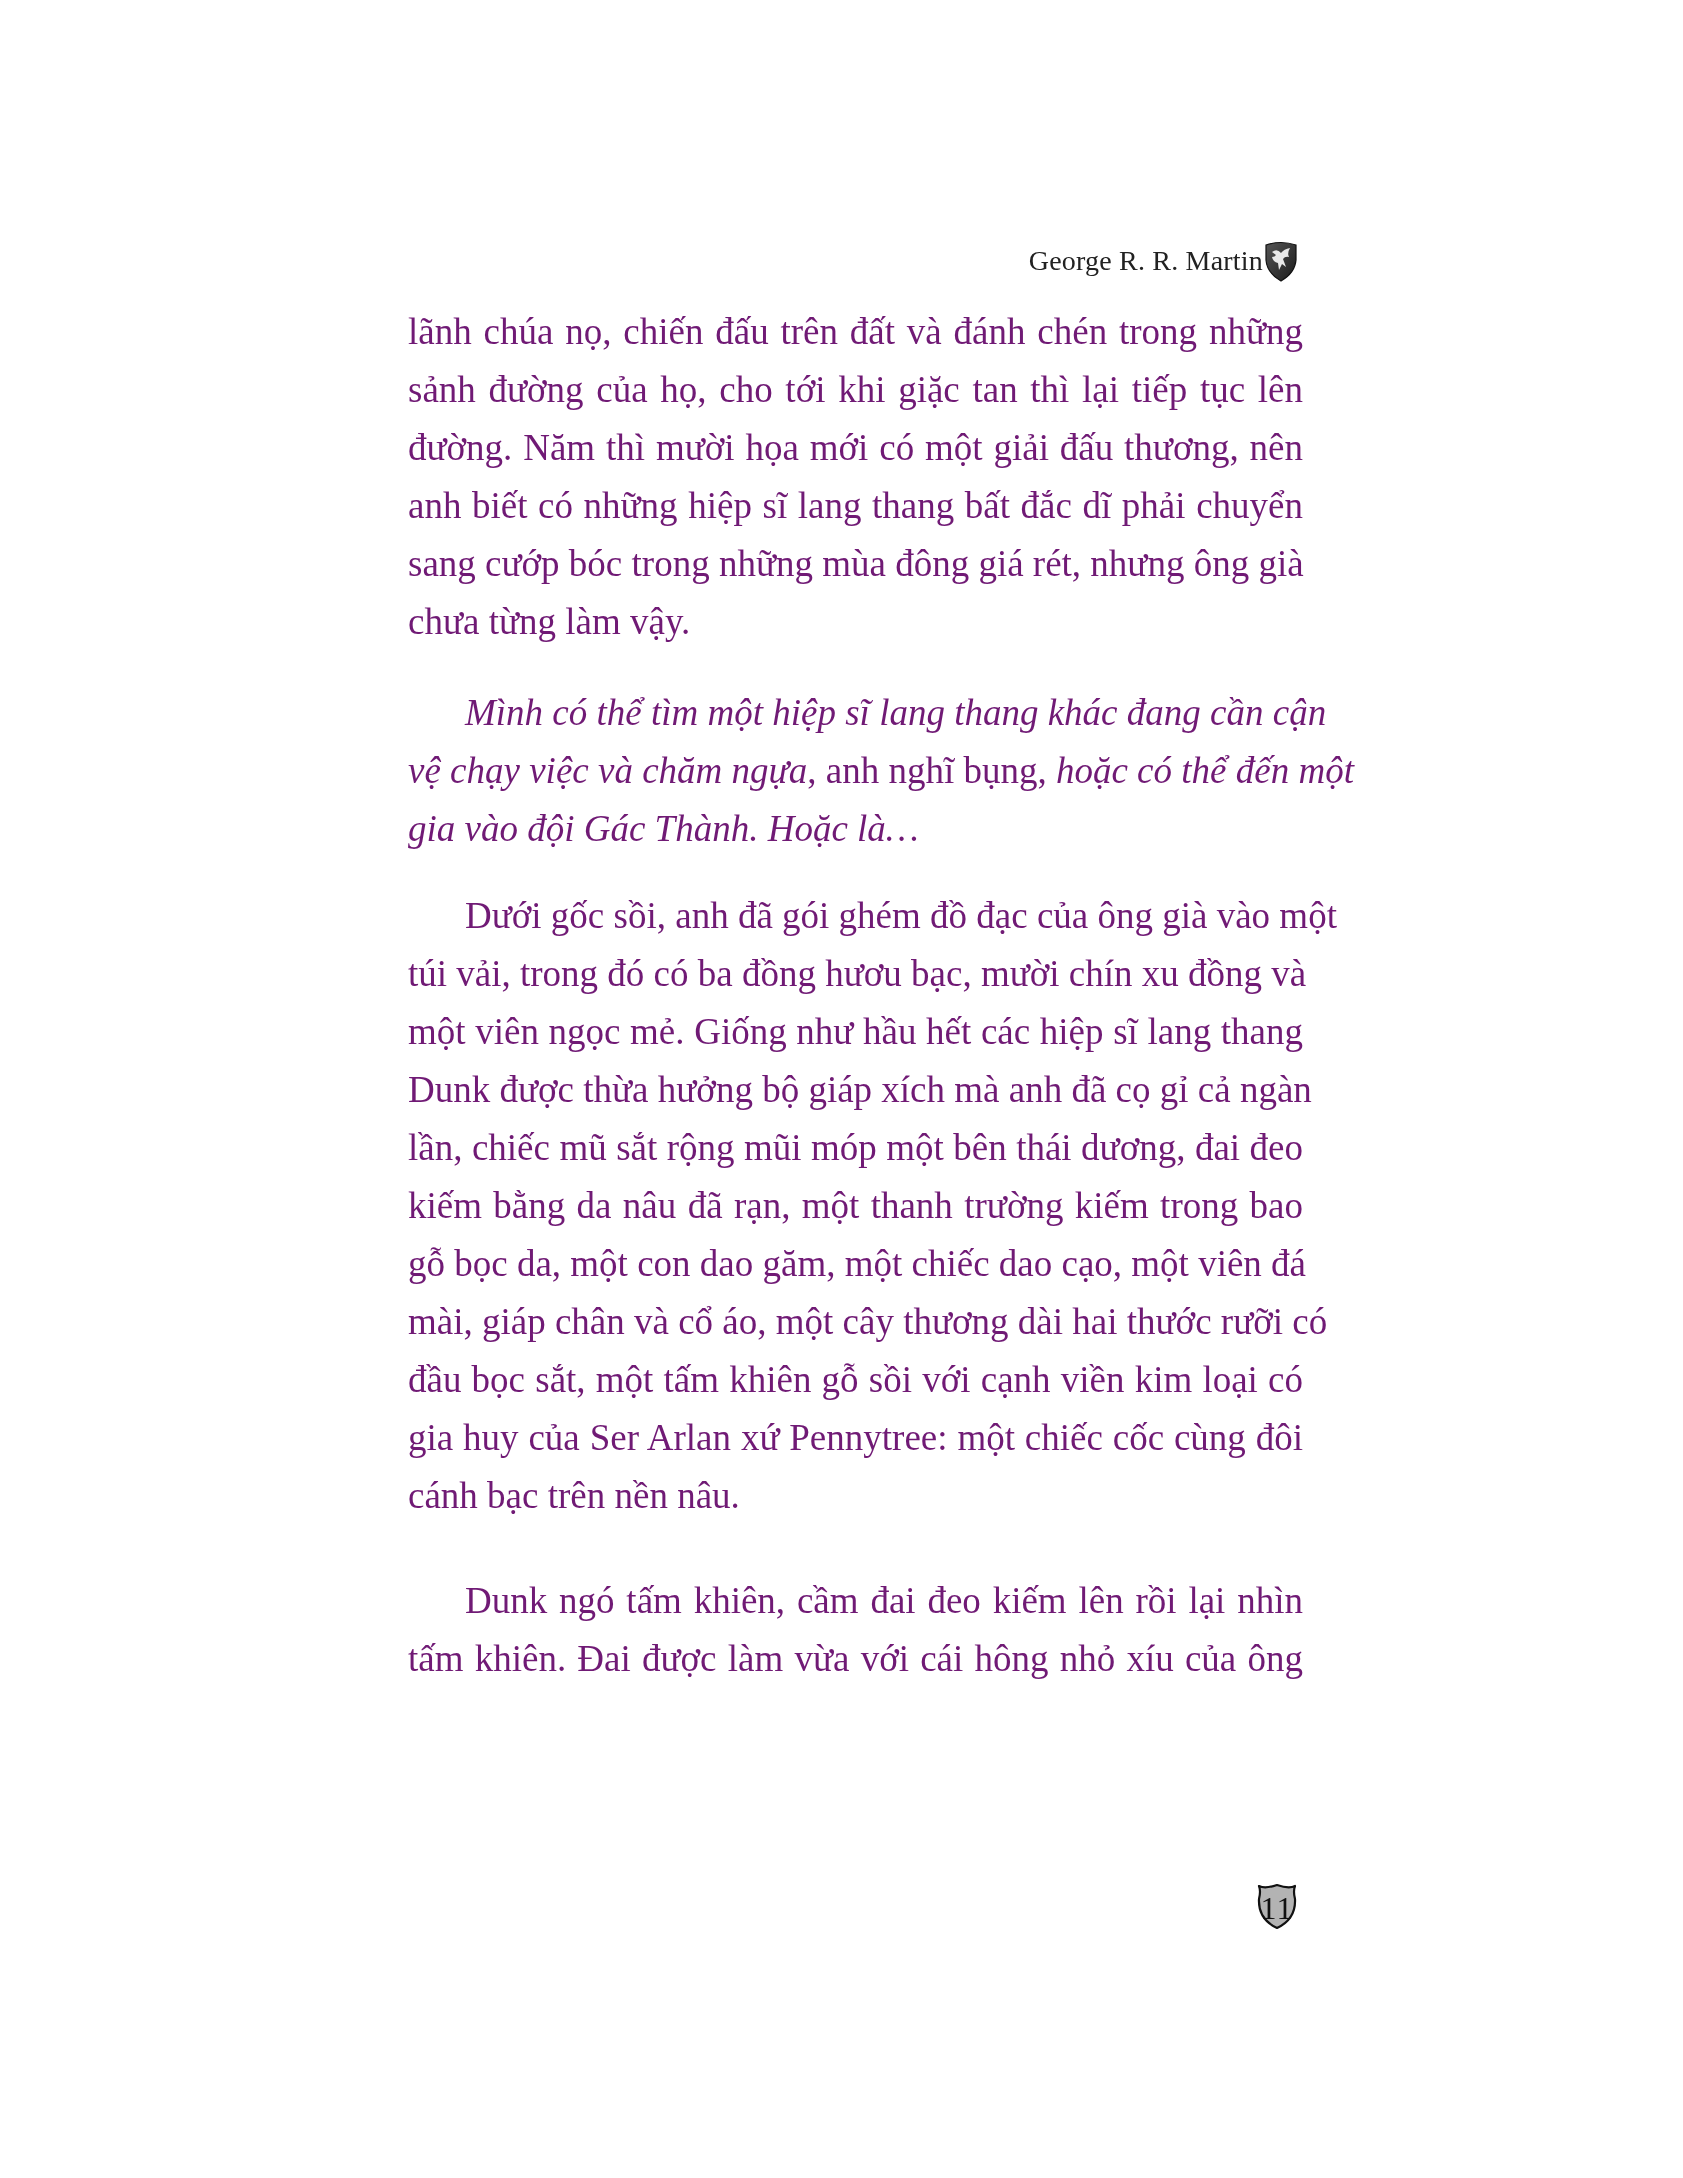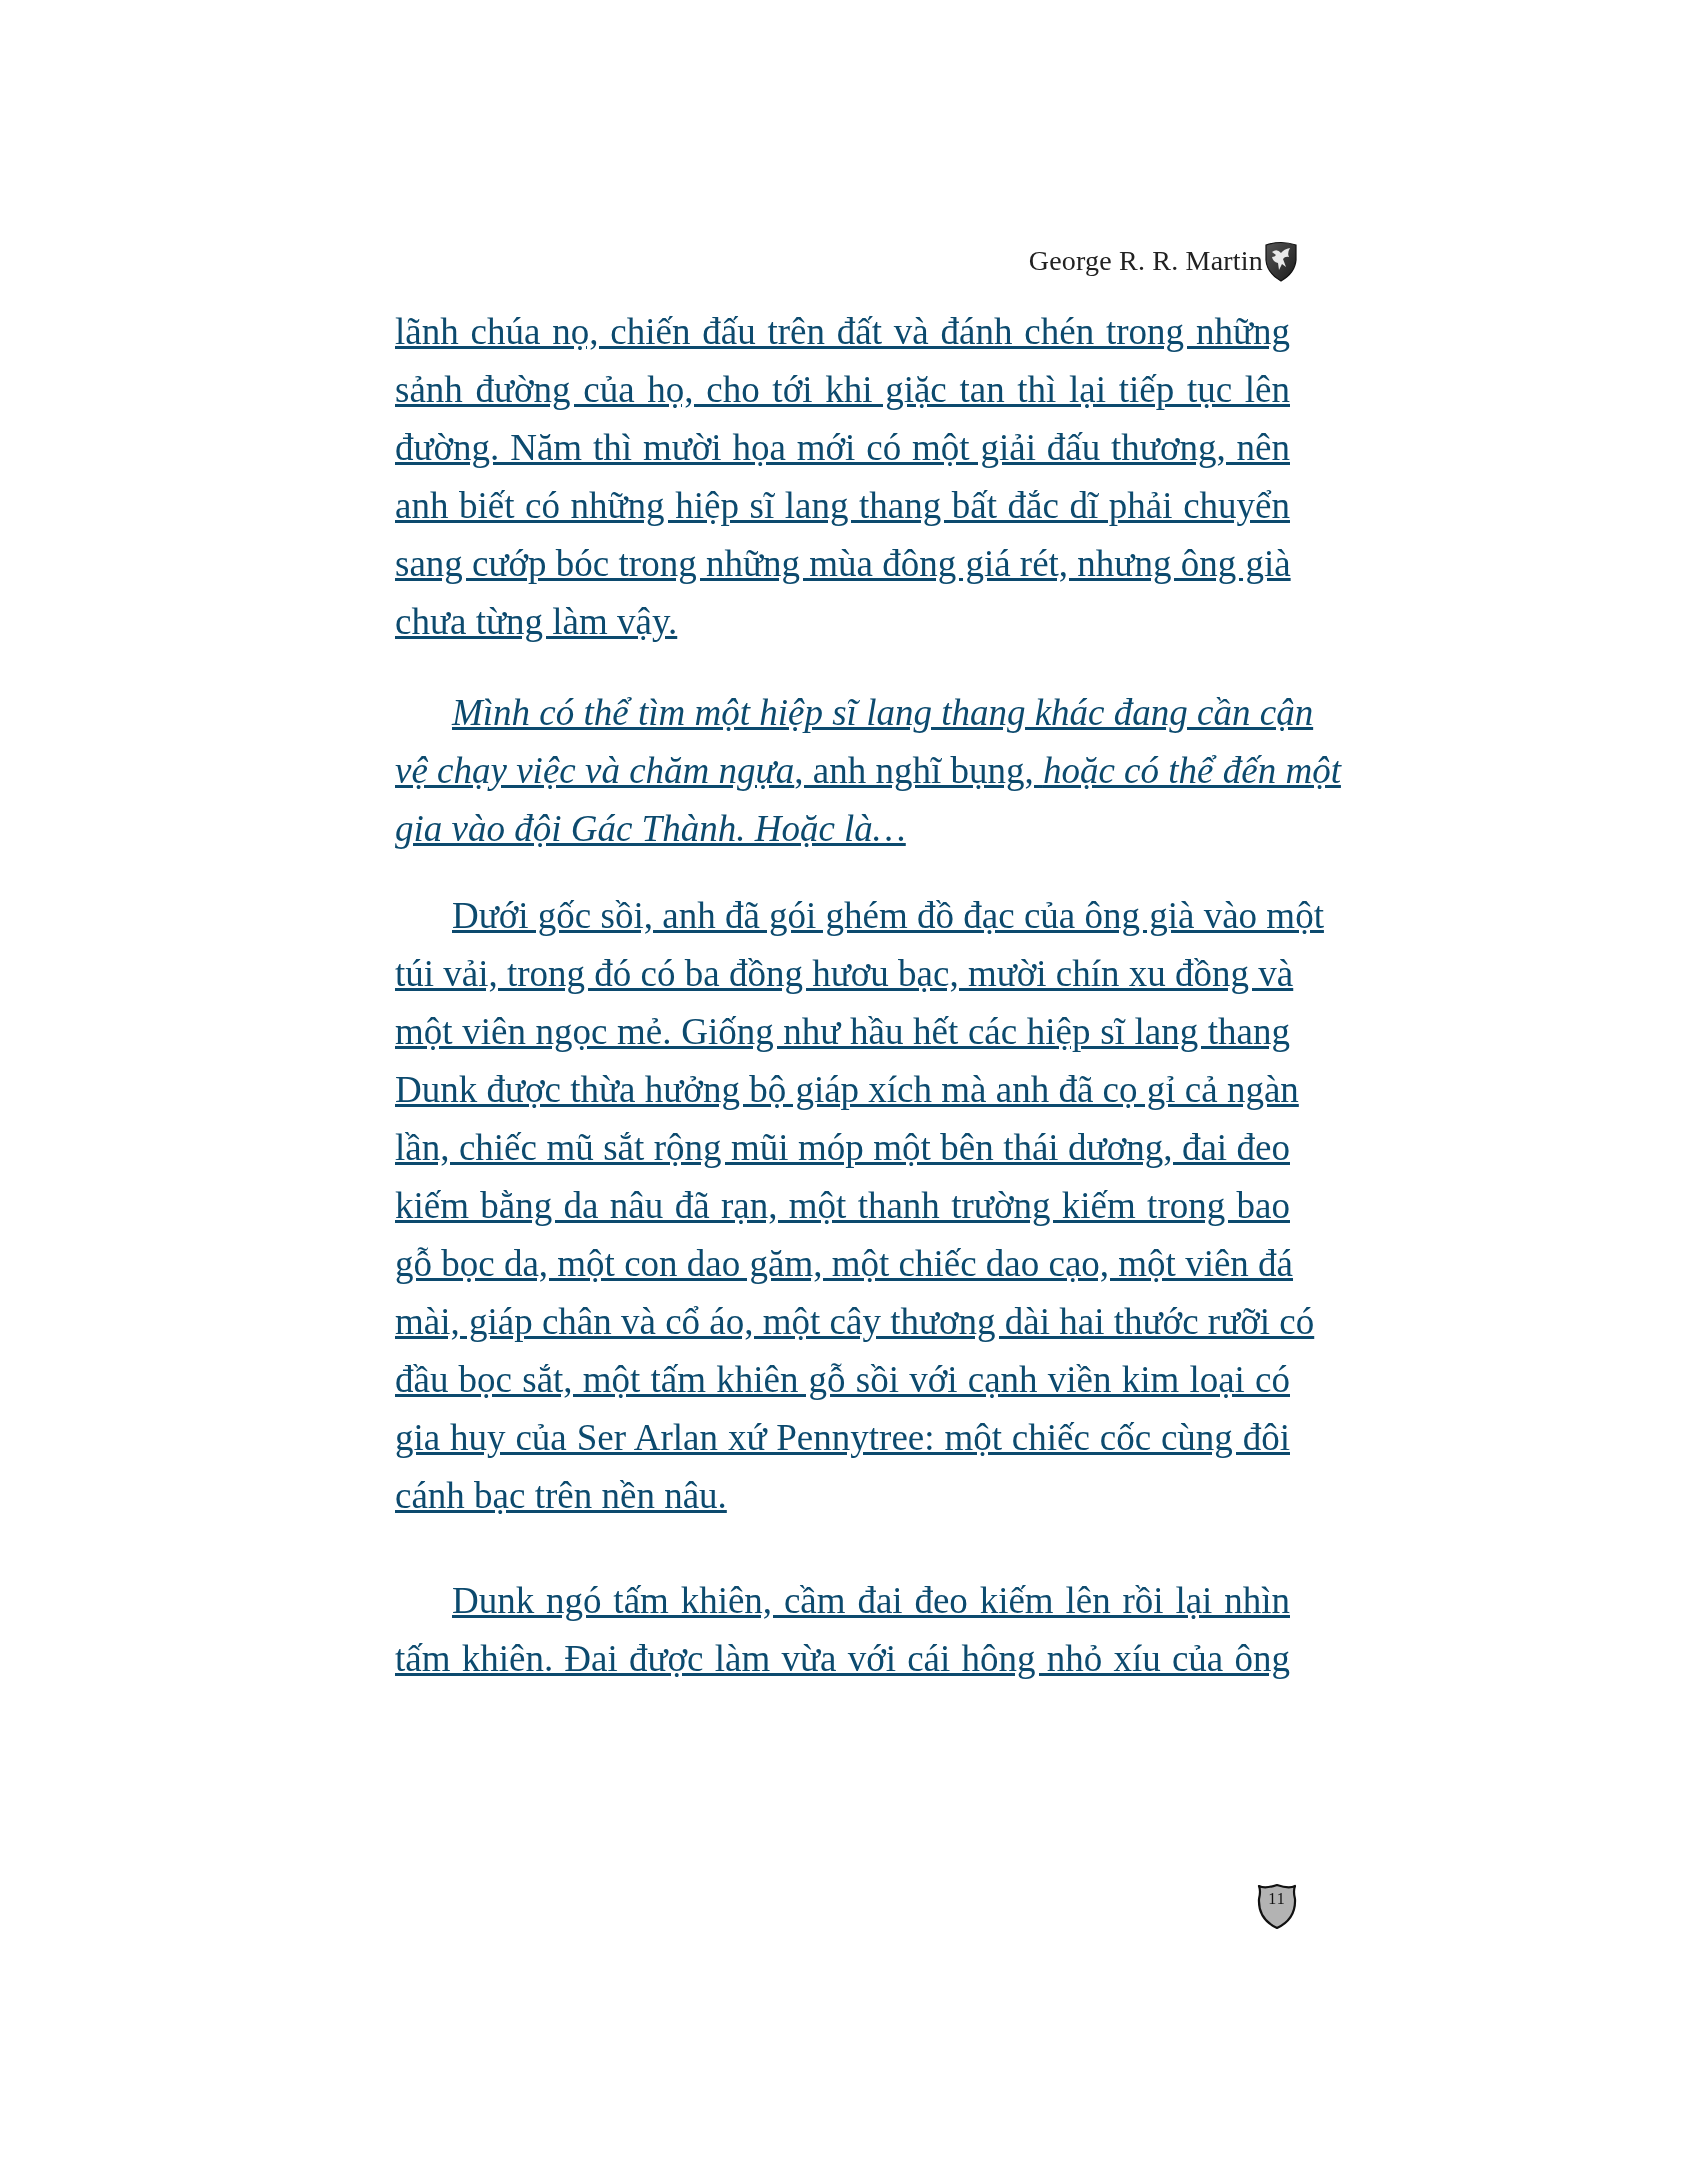--- a/index.html
+++ b/index.html
@@ -10,38 +10,38 @@
       position: absolute; top: 236px; left: 891px; width: 408px; height: 50px;
       display: flex; align-items: center; justify-content: flex-end; gap: 0;
     }
     .author {
       font-family: "Liberation Serif", "DejaVu Serif", serif;
       font-size: 28px; color: #222; letter-spacing: 0.2px;
     }
     .shield-emblem { width: 36px; height: 42px; display: block; }
 
     .body-text {
-      position: absolute; left: 395px; top: 303px; width: 895px;
+      position: absolute; left: 408px; top: 303px; width: 895px;
       font-family: "Liberation Serif", "DejaVu Serif", serif;
-      font-size: 37px; line-height: 58px; color: #0c4a6e;
-      text-align: justify; text-align-last: auto; text-decoration: underline;
+      font-size: 37px; line-height: 58px; color: #701a75;
+      text-align: justify; text-align-last: auto;
     }
     .body-text p { margin: 0; }
     .body-text p.gap { margin-top: 29px; }
     .line { display: block; text-align: justify; text-align-last: justify; white-space: nowrap; }
     .line.last { text-align-last: left; }
     .it { font-style: italic; }
 
     .folio {
       position: absolute; left: 1255px; top: 1881px; width: 44px; height: 50px;
     }
     .folio svg { position: absolute; left: 0; top: 0; }
     .folio-num {
       position: absolute; left: 0; top: 9px; width: 44px; text-align: center;
-      font-family: "Liberation Serif", "DejaVu Serif", serif; font-size: 16px; color: #111;
+      font-family: "Liberation Serif", "DejaVu Serif", serif; font-size: 32px; color: #111;
       letter-spacing: 1px;
     }
   </style>
 </head>
 <body>
 
 <div class="page">
 
   <div class="running-head">
     <span class="author">George R. R. Martin</span>

